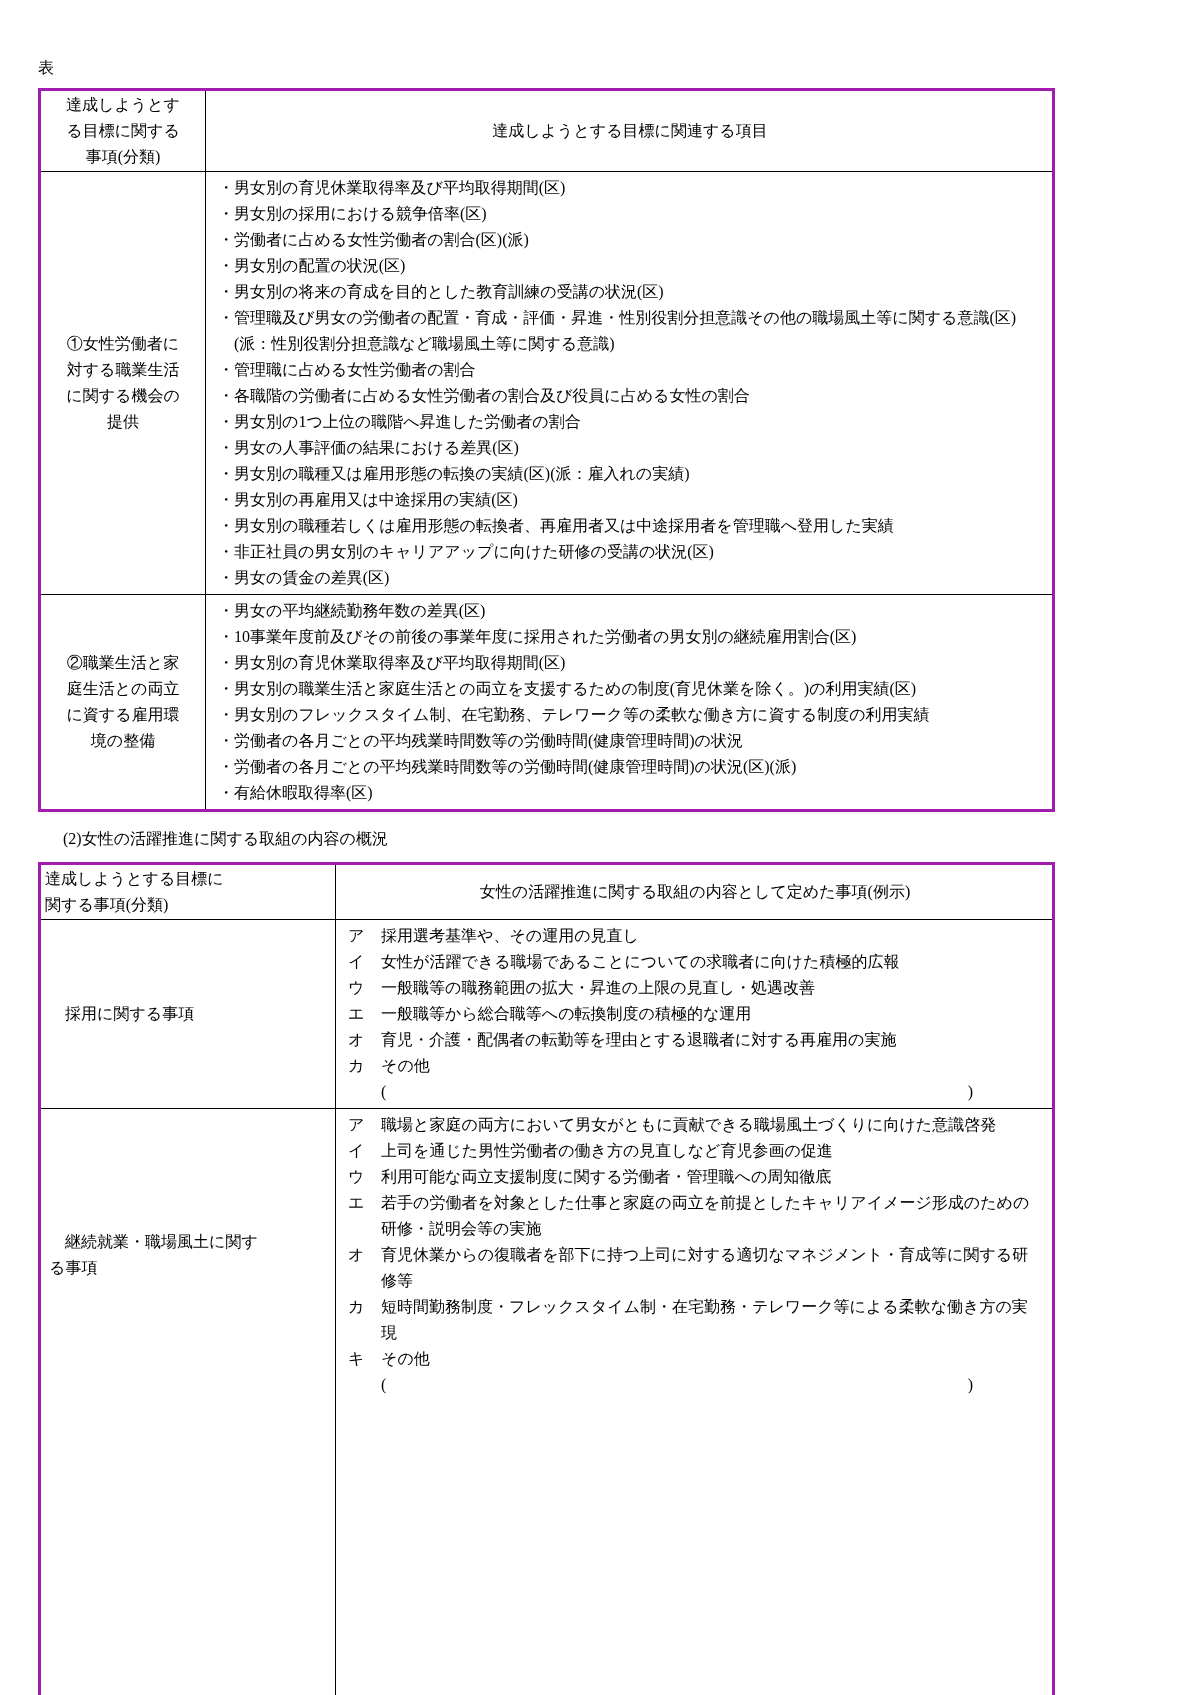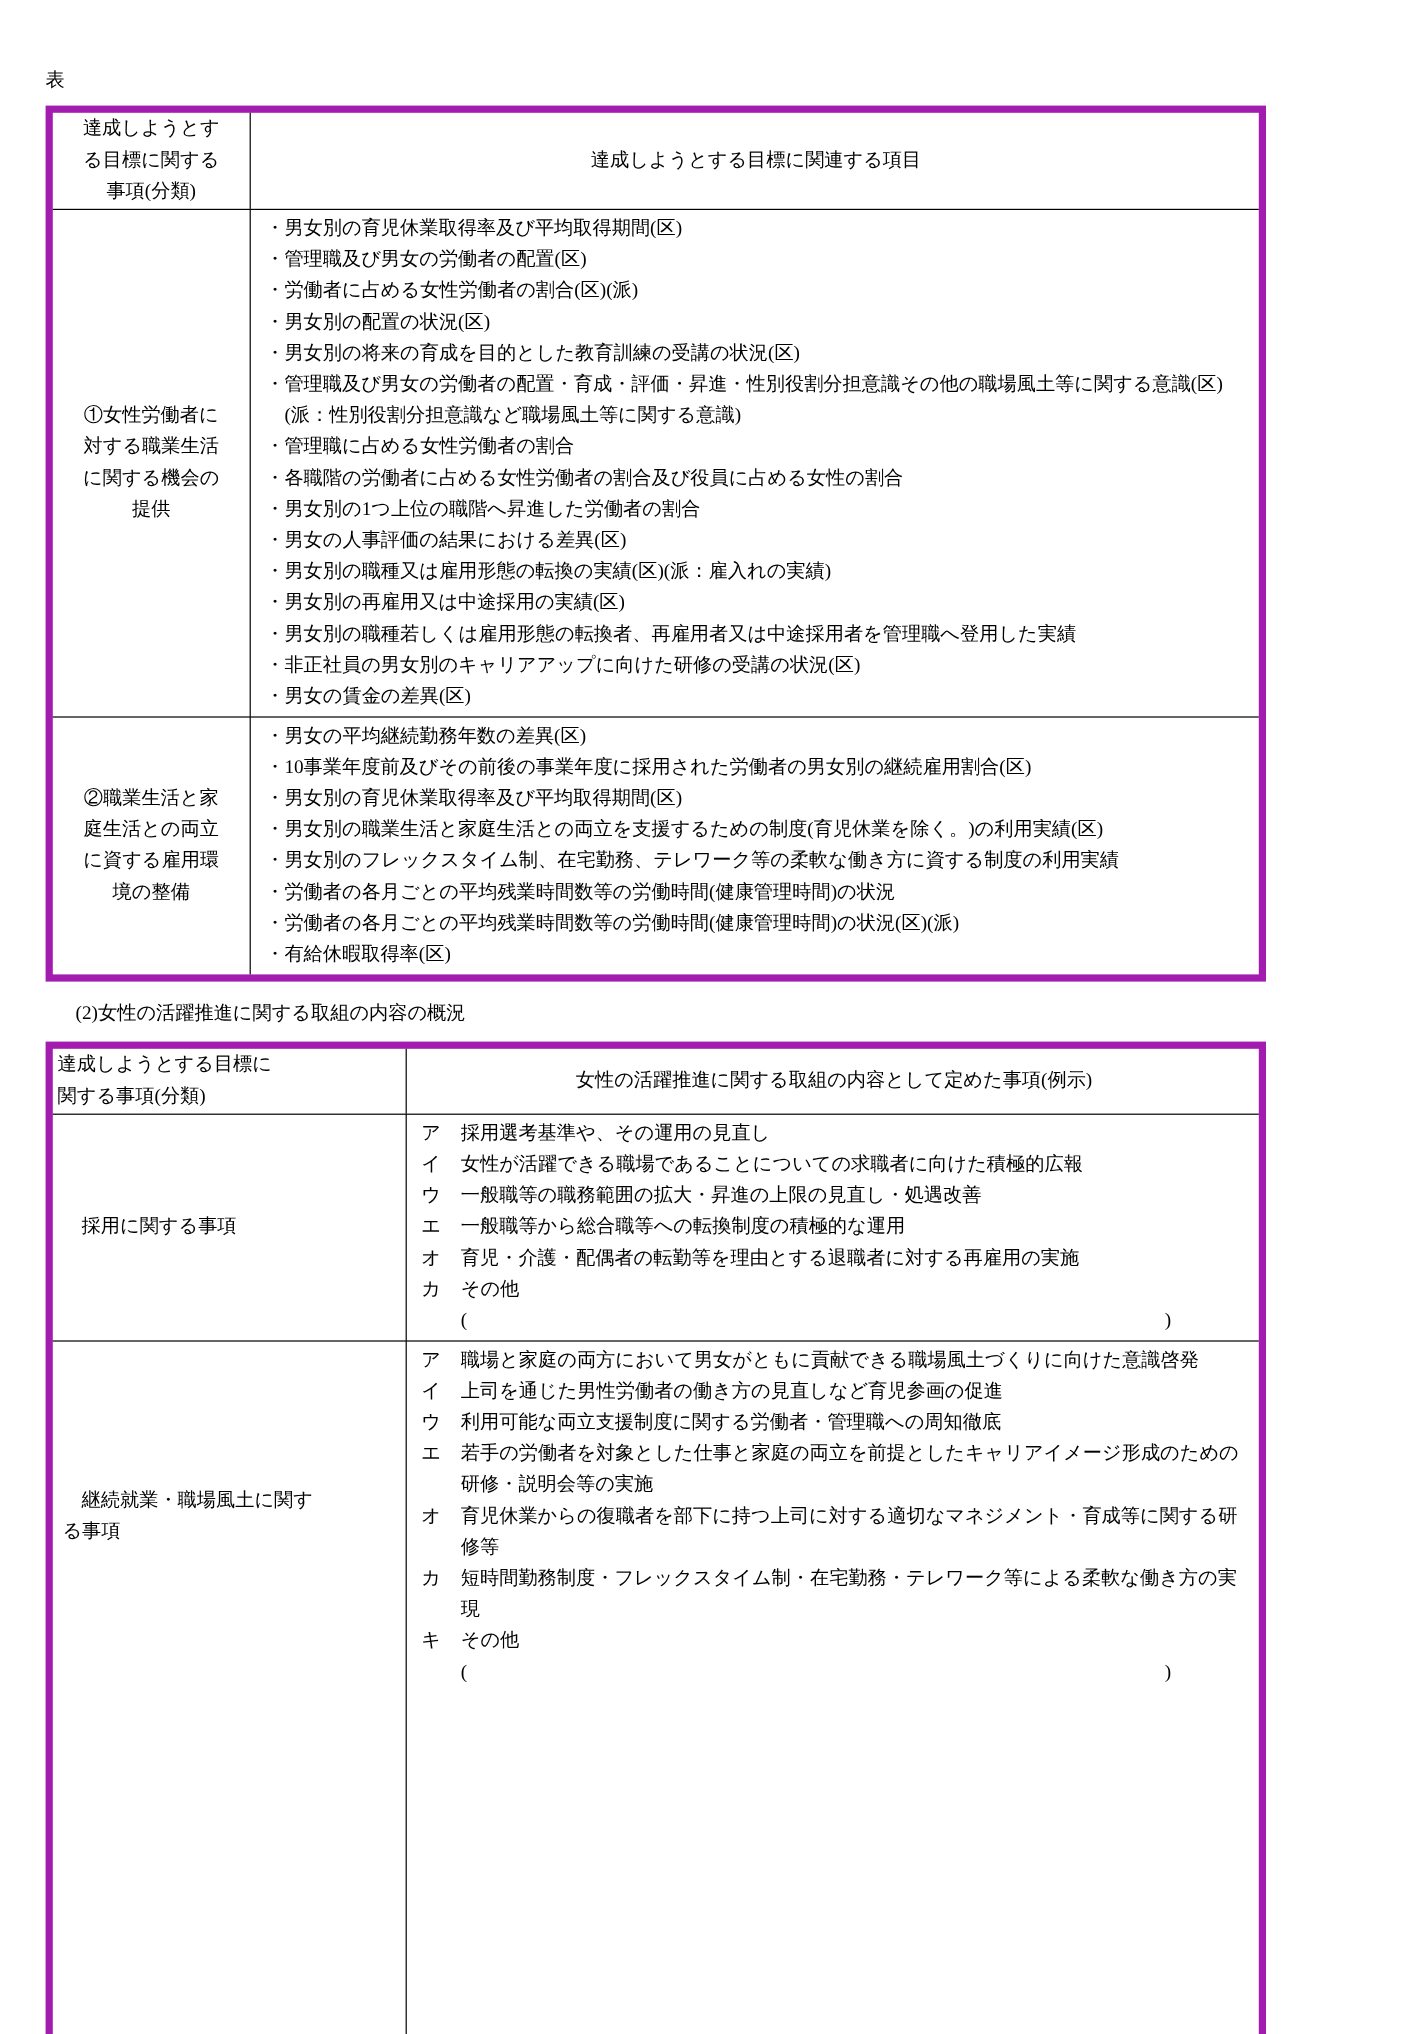--- a/index.html
+++ b/index.html
@@ -17,21 +17,21 @@
   .content {
     position: absolute;
     left: 38px;
     top: 55px;
     width: 1017px;
   }
   .top-label { margin-bottom: 7px; }
 
   .tbl {
     width: 100%;
-    border: 6px solid #a21caf;
+    border: 3px solid #a21caf;
   }
   .row { display: flex; }
   .row + .row .cell { border-top: 1px solid #000; }
   .cell { min-width: 0; }
   .cat {
     border-right: 1px solid #000;
     flex-shrink: 0;
     display: flex;
     flex-direction: column;
     justify-content: center;
@@ -101,21 +101,21 @@
     <div class="row">
       <div class="cell cat">①女性労働者に
 対する職業生活
 に関する機会の
 提供</div>
       <div class="cell items-cell">
         <div>
 
             <div class="t1-item">・男女別の育児休業取得率及び平均取得期間(区)</div>
 
-            <div class="t1-item">・管理職及び男女の労働者の配置(区)</div>
+            <div class="t1-item">・男女別の採用における競争倍率(区)</div>
 
             <div class="t1-item">・労働者に占める女性労働者の割合(区)(派)</div>
 
             <div class="t1-item">・男女別の配置の状況(区)</div>
 
             <div class="t1-item">・男女別の将来の育成を目的とした教育訓練の受講の状況(区)</div>
 
             <div class="t1-item">・管理職及び男女の労働者の配置・育成・評価・昇進・性別役割分担意識その他の職場風土等に関する意識(区)(派：性別役割分担意識など職場風土等に関する意識)</div>
 
             <div class="t1-item">・管理職に占める女性労働者の割合</div>

